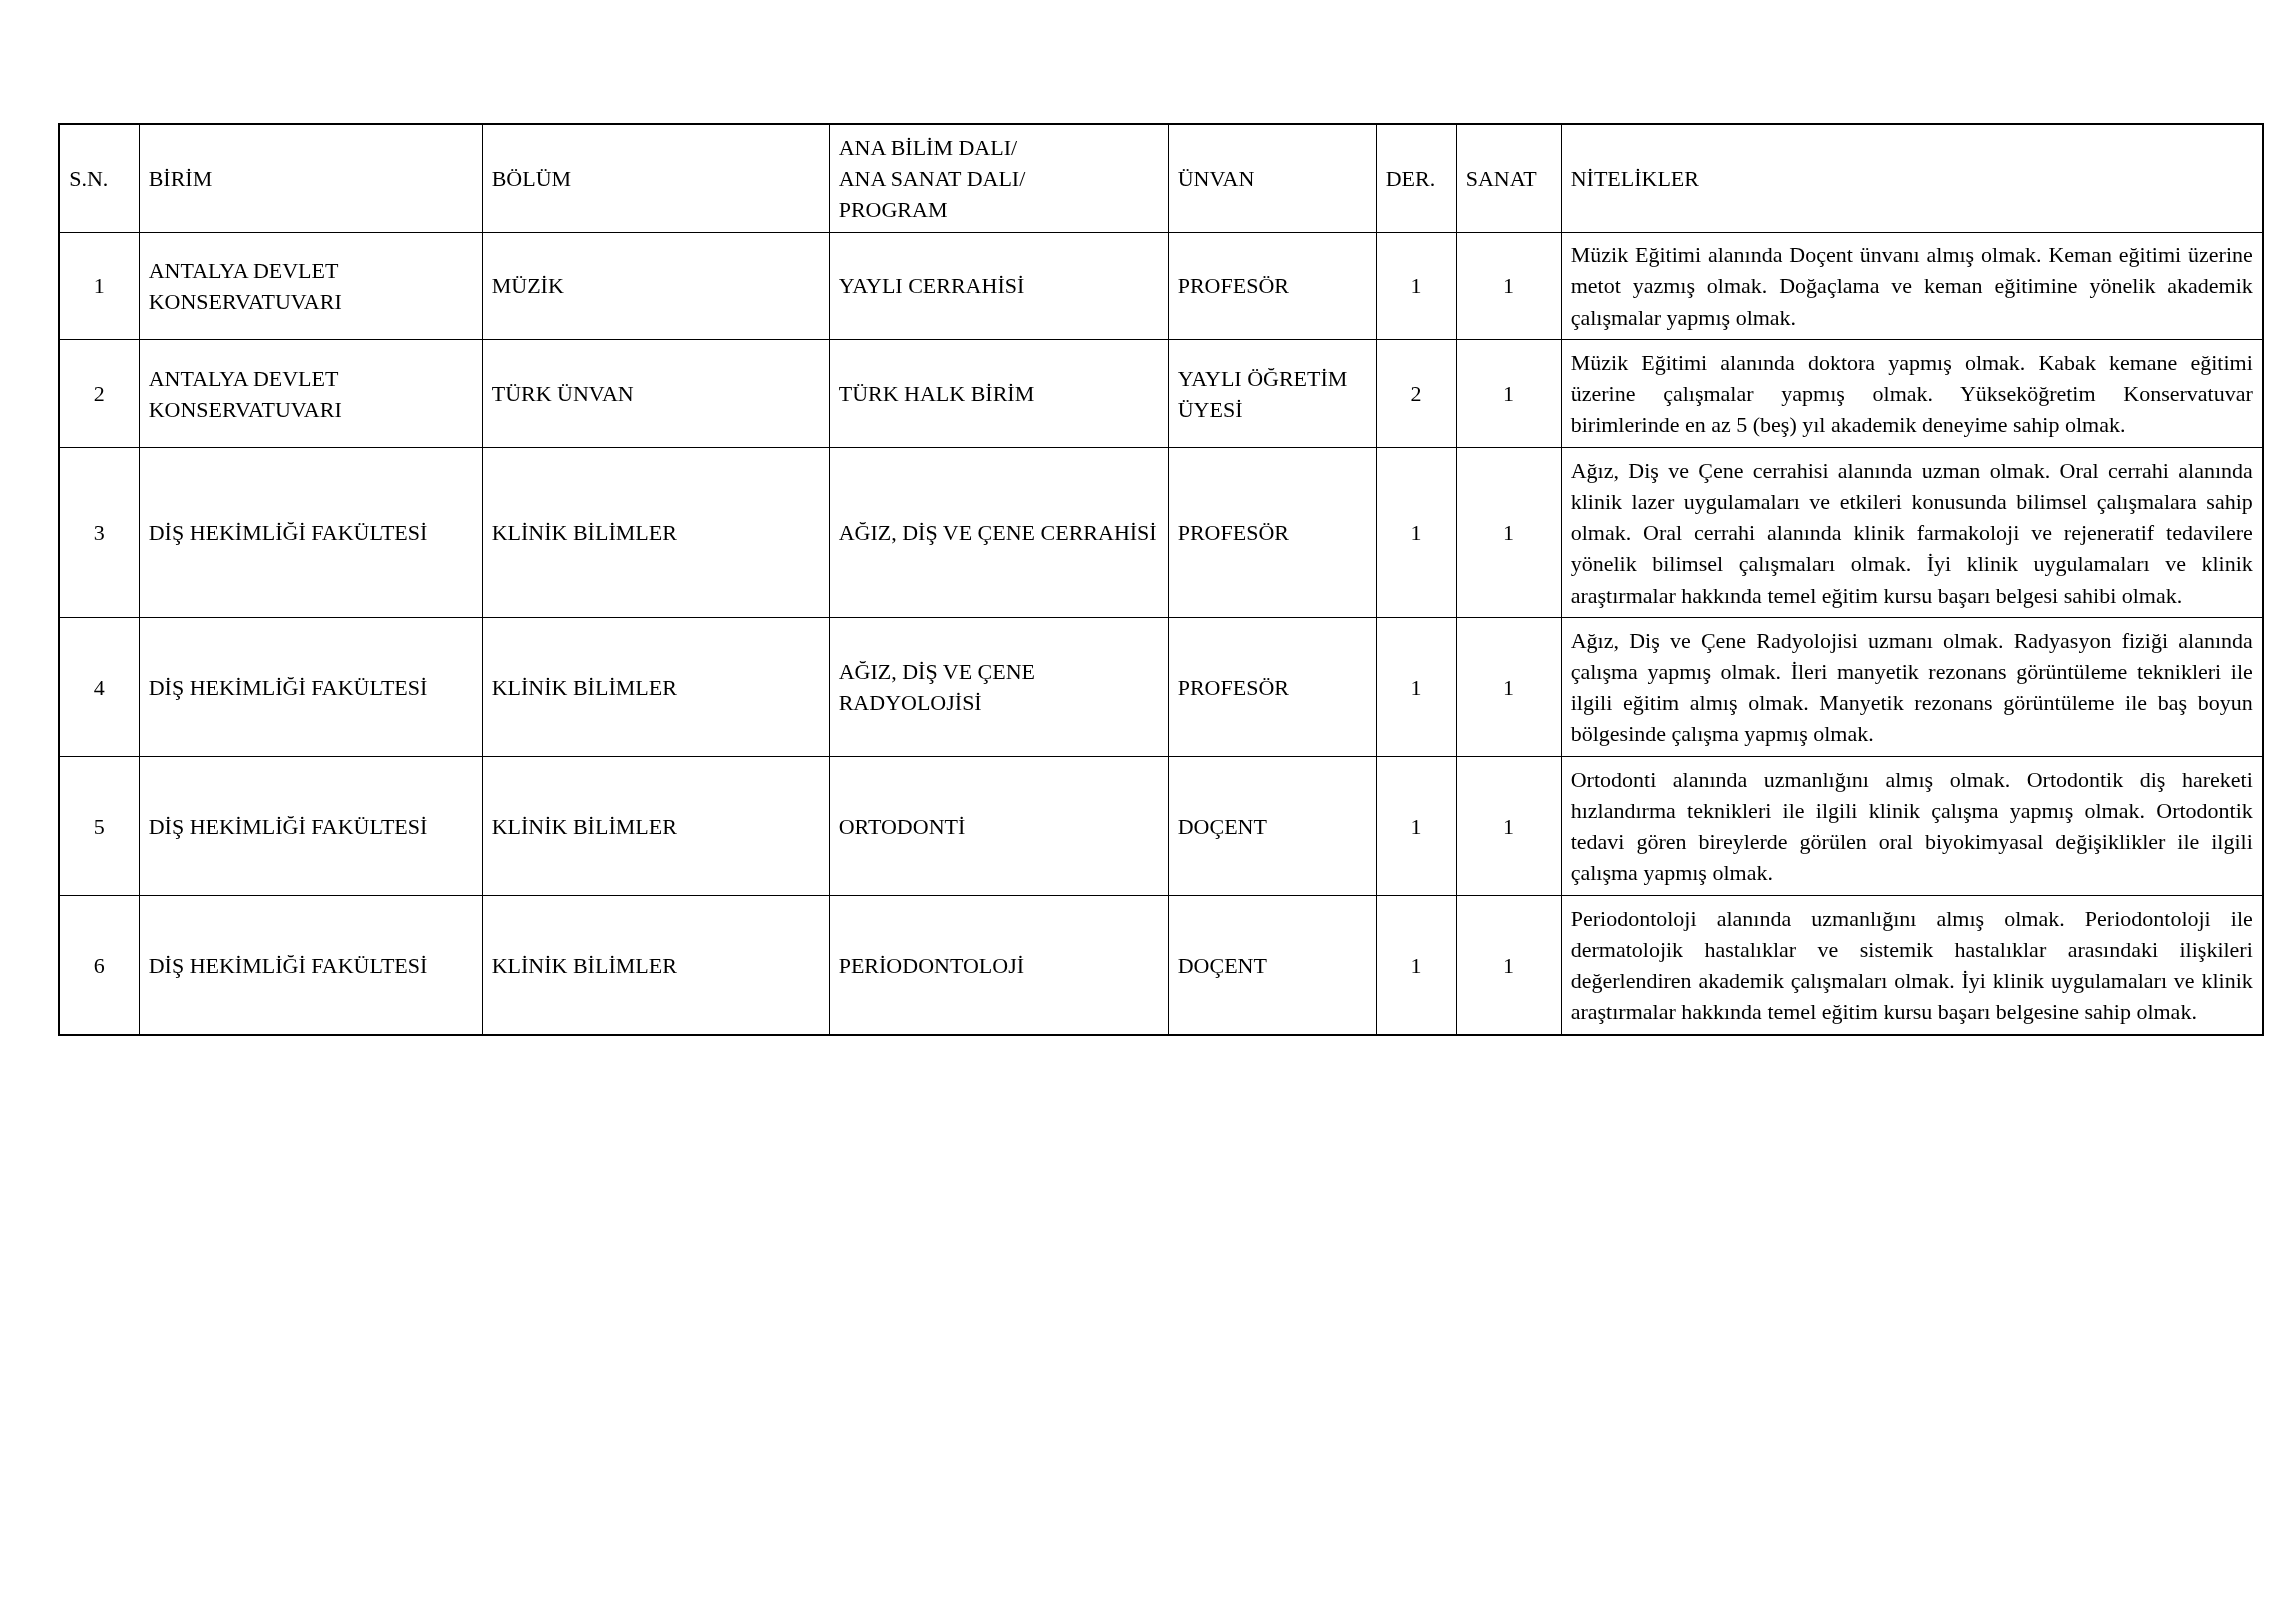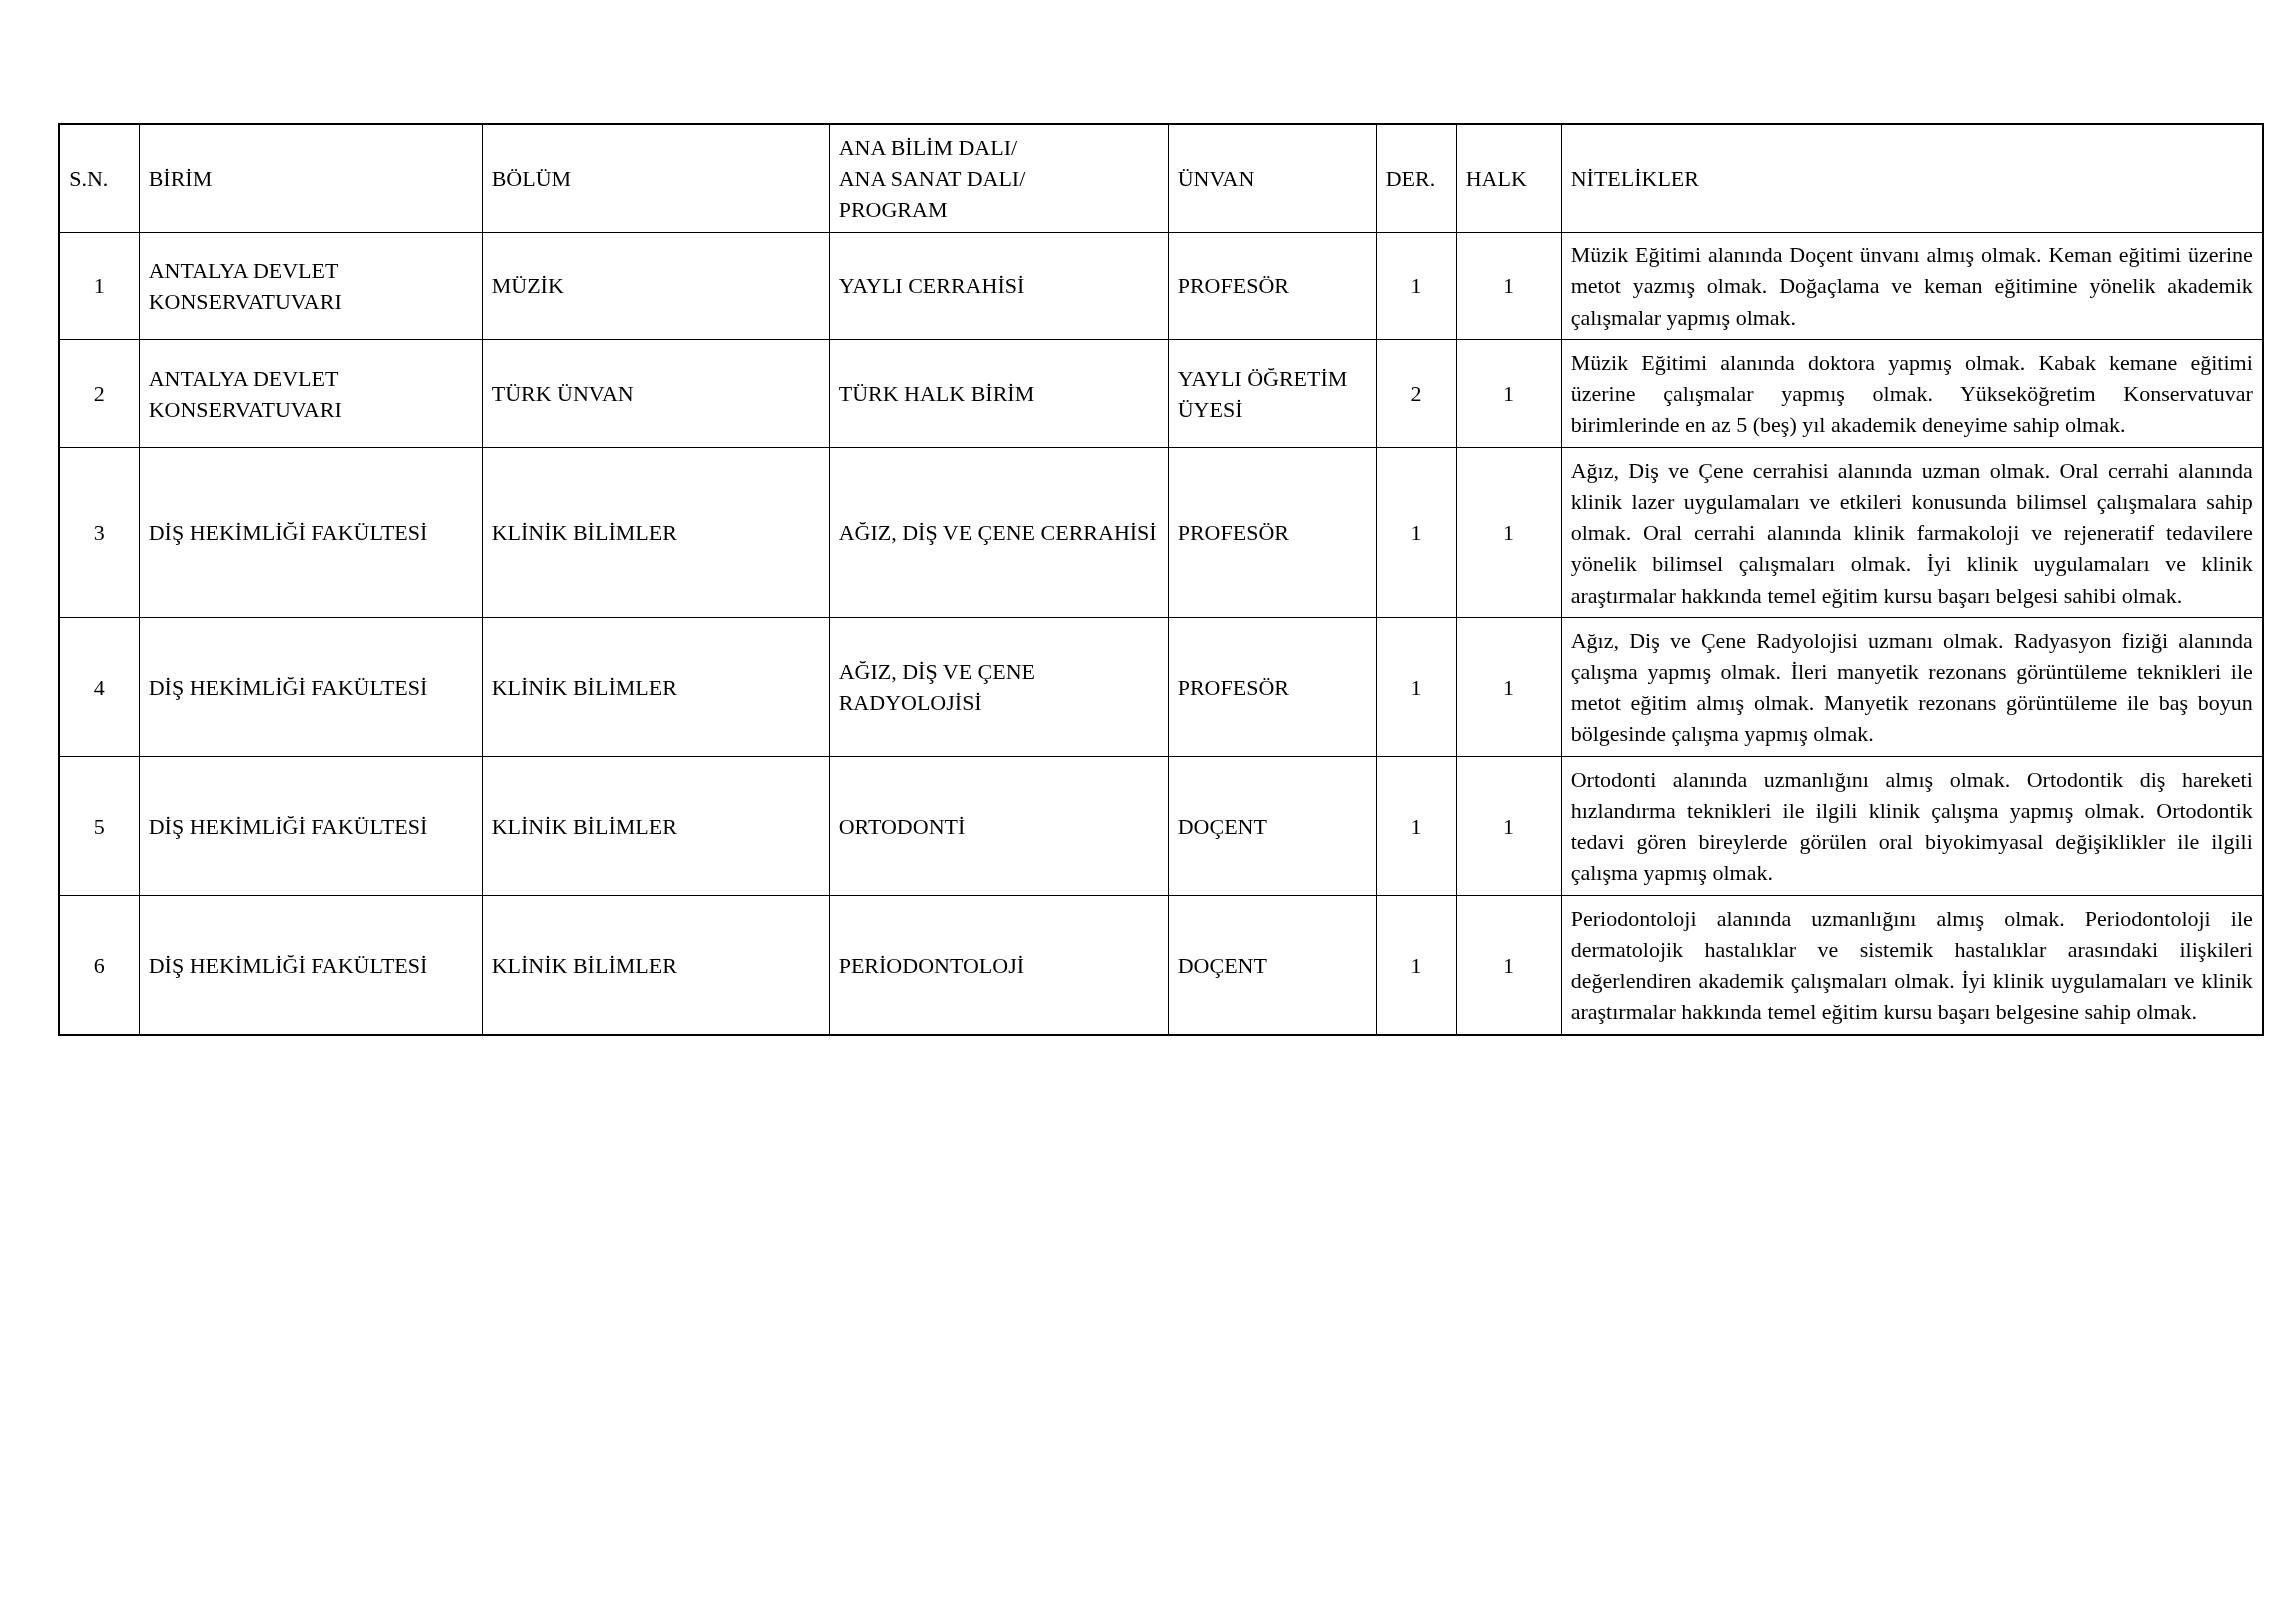--- a/index.html
+++ b/index.html
@@ -101,21 +101,21 @@
     <thead>
       <tr>
         <th class="h-sn">S.N.</th>
         <th class="h-birim">BİRİM</th>
         <th class="h-bolum">BÖLÜM</th>
         <th class="h-abd multi">ANA BİLİM DALI/
 ANA SANAT DALI/
 PROGRAM</th>
         <th class="h-unvan">ÜNVAN</th>
         <th class="h-der">DER.</th>
-        <th class="h-adet">HALK</th>
+        <th class="h-adet">SANAT</th>
         <th class="h-nitelik">NİTELİKLER</th>
       </tr>
     </thead>
 
     <tbody>
 
       <tr>
         <td class="sn">1</td>
         <td class="birim">ANTALYA DEVLET KONSERVATUVARI</td>
         <td class="bolum">MÜZİK</td>
@@ -149,21 +149,21 @@
       </tr>
 
       <tr>
         <td class="sn">4</td>
         <td class="birim">DİŞ HEKİMLİĞİ FAKÜLTESİ</td>
         <td class="bolum">KLİNİK BİLİMLER</td>
         <td class="abd">AĞIZ, DİŞ VE ÇENE RADYOLOJİSİ</td>
         <td class="unvan">PROFESÖR</td>
         <td class="der">1</td>
         <td class="adet">1</td>
-        <td class="nitelik">Ağız, Diş ve Çene Radyolojisi uzmanı olmak. Radyasyon fiziği alanında çalışma yapmış olmak. İleri manyetik rezonans görüntüleme teknikleri ile metot eğitim almış olmak. Manyetik rezonans görüntüleme ile baş boyun bölgesinde çalışma yapmış olmak.</td>
+        <td class="nitelik">Ağız, Diş ve Çene Radyolojisi uzmanı olmak. Radyasyon fiziği alanında çalışma yapmış olmak. İleri manyetik rezonans görüntüleme teknikleri ile ilgili eğitim almış olmak. Manyetik rezonans görüntüleme ile baş boyun bölgesinde çalışma yapmış olmak.</td>
       </tr>
 
       <tr>
         <td class="sn">5</td>
         <td class="birim">DİŞ HEKİMLİĞİ FAKÜLTESİ</td>
         <td class="bolum">KLİNİK BİLİMLER</td>
         <td class="abd">ORTODONTİ</td>
         <td class="unvan">DOÇENT</td>
         <td class="der">1</td>
         <td class="adet">1</td>

